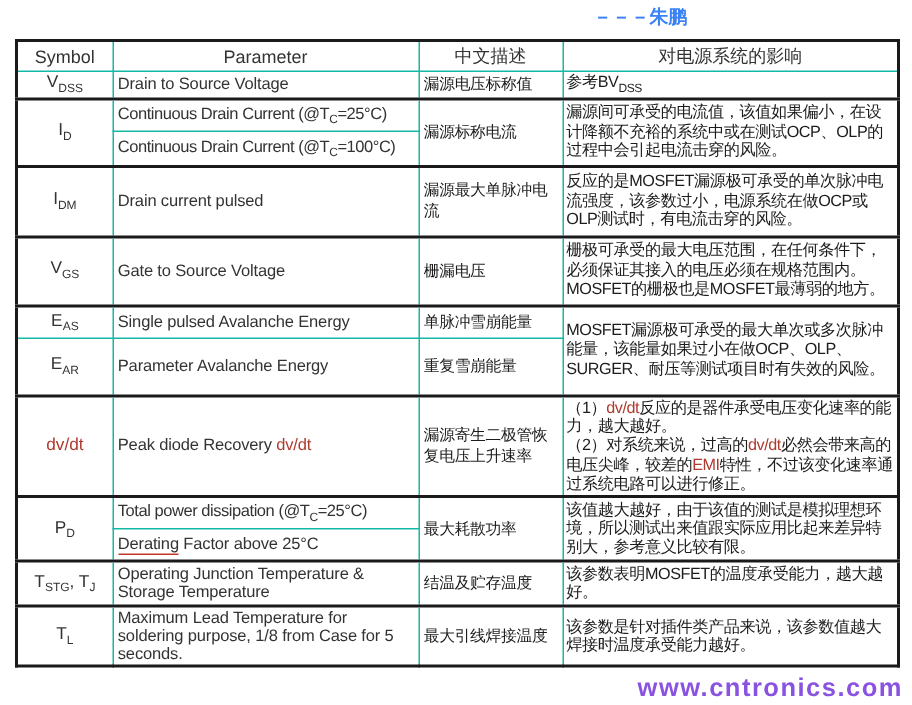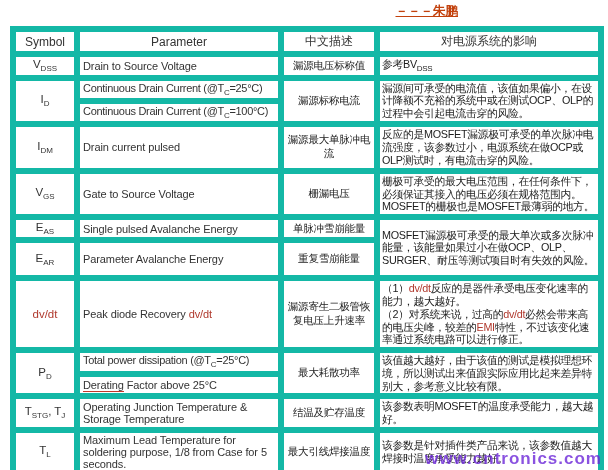--- a/index.html
+++ b/index.html
@@ -6,35 +6,35 @@
   body {
     width:608px; height:470px; background:#ffffff; overflow:hidden;
     font-family:"Liberation Sans", sans-serif; color:#222222; position:relative;
   }
   .title {
     text-align:center; font-weight:bold; font-size:19px; letter-spacing:1px;
     padding-top:5px; color:#1c1c1c;
   }
   .author {
     text-align:right; margin-right:150px; font-weight:bold; font-size:12.5px;
-    margin-top:3px; color:#c2410c;text-decoration:underline;
+    margin-top:3px; color:#3b82f6;
   }
   table.params {
     border-collapse:collapse; table-layout:fixed;
     width:588px; margin:6px 0 0 10px;
     border:2px solid #1a1a1a;
   }
-  td, th { border:6px solid #14b8a6; padding:1px 3px; vertical-align:middle; overflow:hidden; }
+  td, th { border:1px solid #14b8a6; padding:1px 3px; vertical-align:middle; overflow:hidden; }
   th { font-weight:normal; font-size:12px; text-align:center; height:17px; color:#333; }
   tr.grp > td { border-top:2px solid #1a1a1a; }
   .sym  { text-align:center; font-size:11.5px; color:#333; }
   sub   { font-size:8px; }
   .param { font-size:11px; color:#333; letter-spacing:-0.1px; }
   .nowrap { white-space:nowrap; letter-spacing:-0.3px; }
-  .cn   { text-align:center; font-size:10.5px; letter-spacing:-0.2px; color:#1c1c1c; }
+  .cn   { font-size:10.5px; letter-spacing:-0.2px; color:#1c1c1c; }
   .impact { font-size:10.8px; line-height:1.18; letter-spacing:-0.3px; padding:1px 2px; color:#1c1c1c; }
   .red-u { color:#b03a2e; }
   .red   { color:#b03a2e; }
   .red-underline { border-bottom:1px solid #c0392b; }
   .watermark {
     position:absolute; right:6px; bottom:1px;
     font-size:17px; font-weight:bold; letter-spacing:1px;
     color:#6d28d9; opacity:0.8; z-index:2;
   }
 </style>

